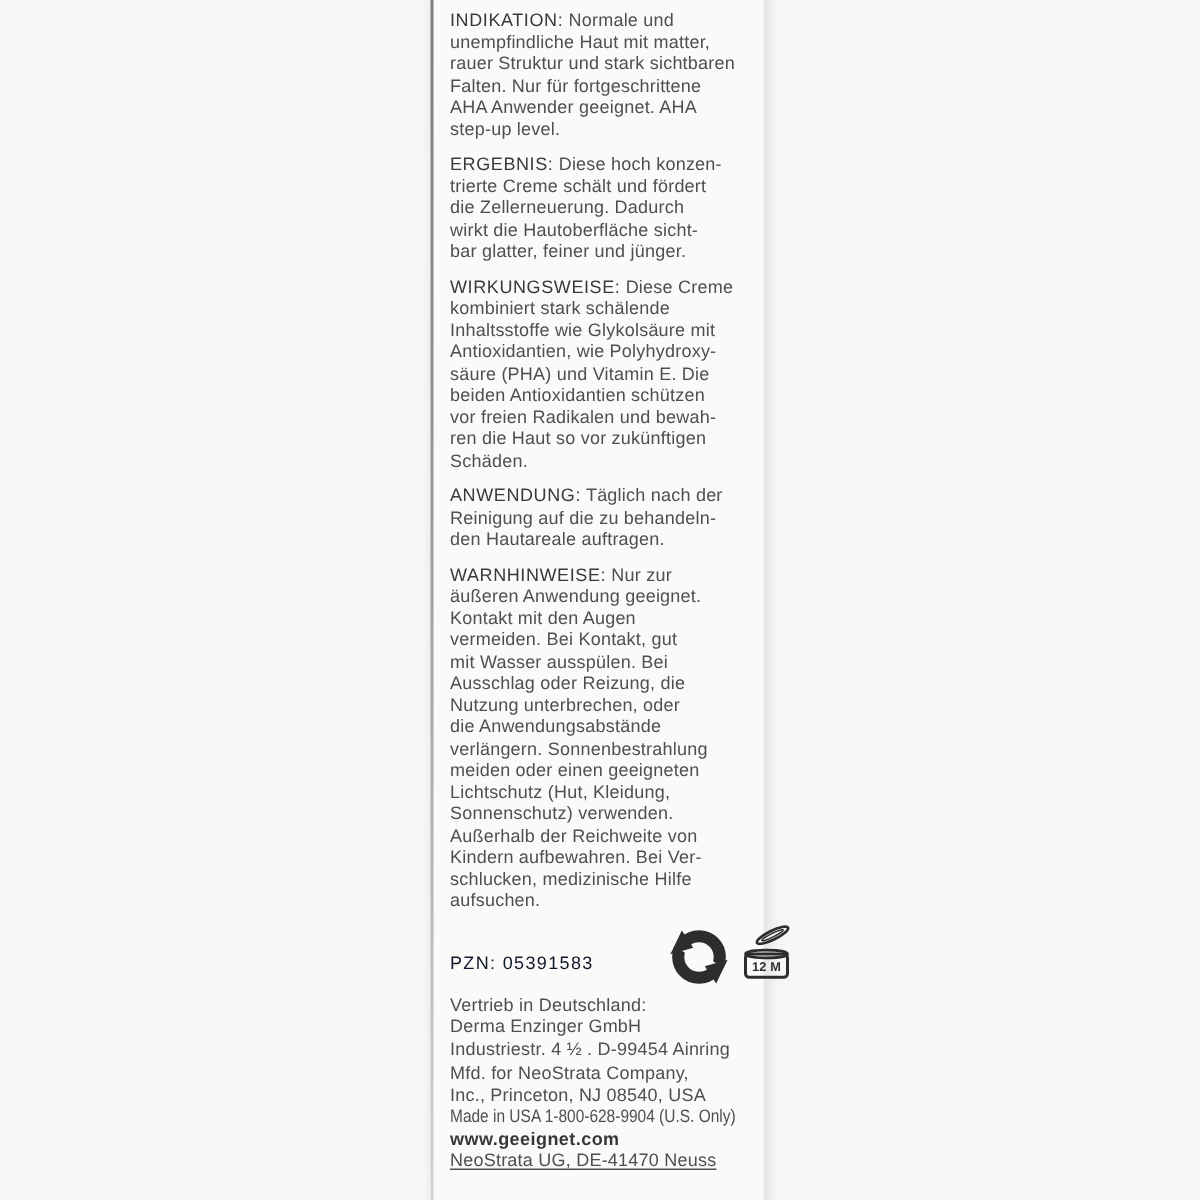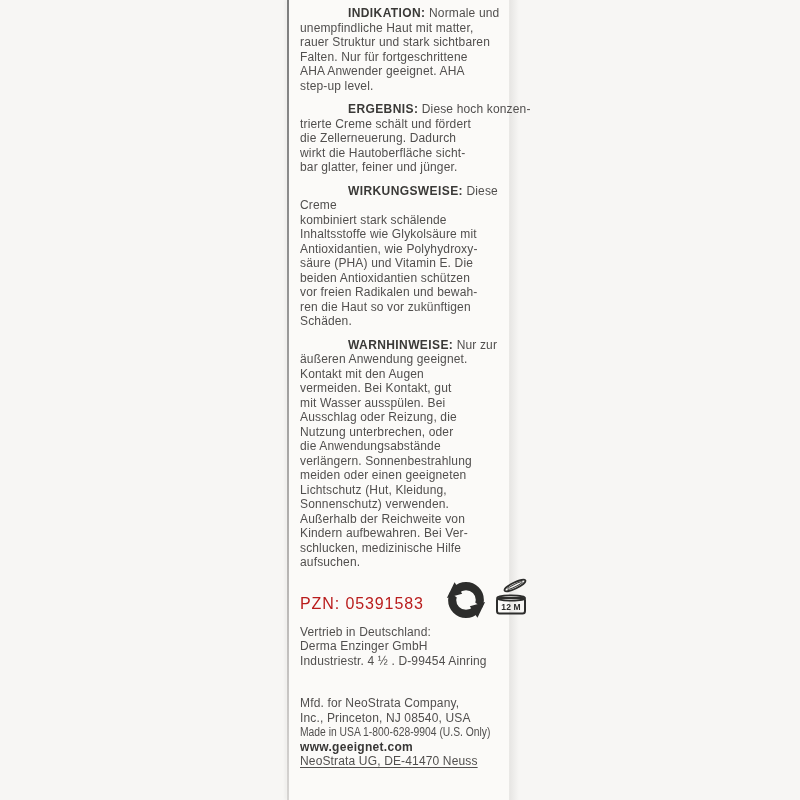--- a/index.html
+++ b/index.html
@@ -43,50 +43,49 @@
     font-size: 12px;
     line-height: 14.5px;
     letter-spacing: 0.15px;
   }
   .sec {
     margin: 0 0 9px 0;
     white-space: pre-line;
   }
   .sec b {
     color: #3a3937;
-    font-weight: bold;
+    font-weight: normal;
     letter-spacing: 0.4px;
-    margin-left: 48px;
   }
   .pzn-row {
     position: relative;
     height: 42px;
     margin: 4px 0 4px 0;
   }
   .pzn {
     position: absolute;
     left: 0; bottom: 9px;
-    font-size: 16px;
+    font-size: 12px;
     letter-spacing: 0.9px;
-    color: #b91c1c;
+    color: #0f172a;
   }
   .icons {
     position: absolute;
     right: 2px; bottom: 0;
     display: flex;
     align-items: flex-end;
     gap: 6px;
   }
   .addr { white-space: pre-line; }
   .site {
     font-weight: bold;
     color: #383736;
     letter-spacing: 0.3px;
   }
-  .mt { margin-top: 28px; }
+  .mt { margin-top: 2px; }
   .cond {
     transform: scaleX(0.86);
     transform-origin: 0 50%;
     white-space: nowrap;
     letter-spacing: 0;
   }
   .reg {
     text-decoration: underline;
     text-underline-offset: 2px;
   }
@@ -113,20 +112,23 @@
 bar glatter, feiner und jünger.</span></p>
     <p class="sec"><b>WIRKUNGSWEISE:</b><span> Diese Creme
 kombiniert stark schälende
 Inhaltsstoffe wie Glykolsäure mit
 Antioxidantien, wie Polyhydroxy-
 säure (PHA) und Vitamin E. Die
 beiden Antioxidantien schützen
 vor freien Radikalen und bewah-
 ren die Haut so vor zukünftigen
 Schäden.</span></p>
+    <p class="sec"><b>ANWENDUNG:</b><span> Täglich nach der
+Reinigung auf die zu behandeln-
+den Hautareale auftragen.</span></p>
     <p class="sec"><b>WARNHINWEISE:</b><span> Nur zur
 äußeren Anwendung geeignet.
 Kontakt mit den Augen
 vermeiden. Bei Kontakt, gut
 mit Wasser ausspülen. Bei
 Ausschlag oder Reizung, die
 Nutzung unterbrechen, oder
 die Anwendungsabstände
 verlängern. Sonnenbestrahlung
 meiden oder einen geeigneten

